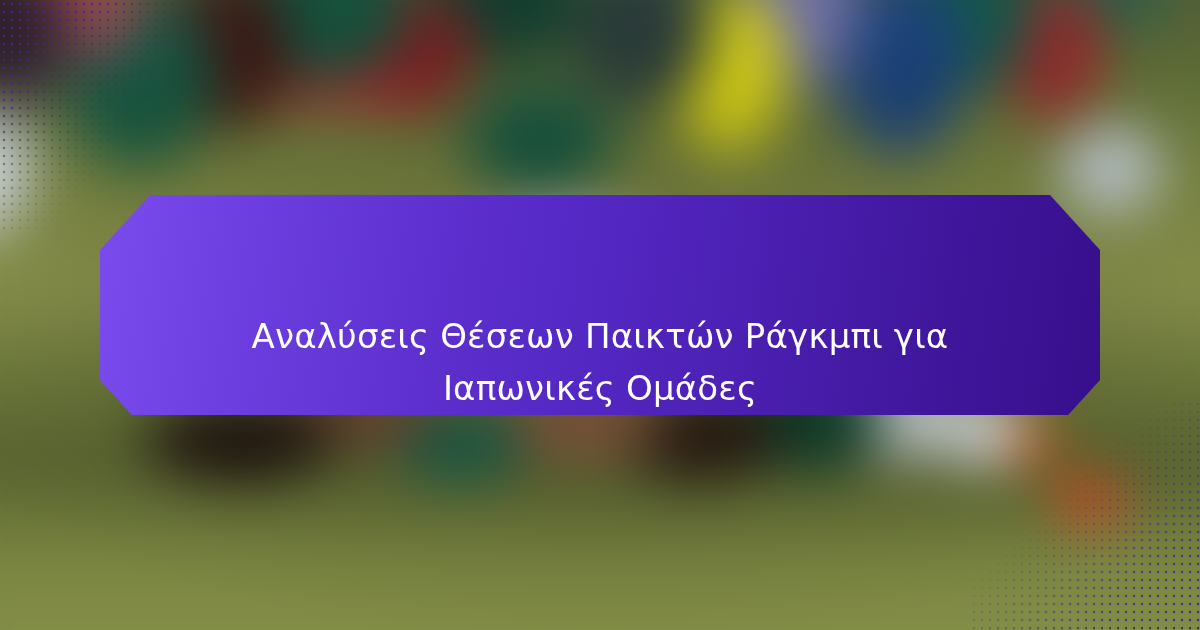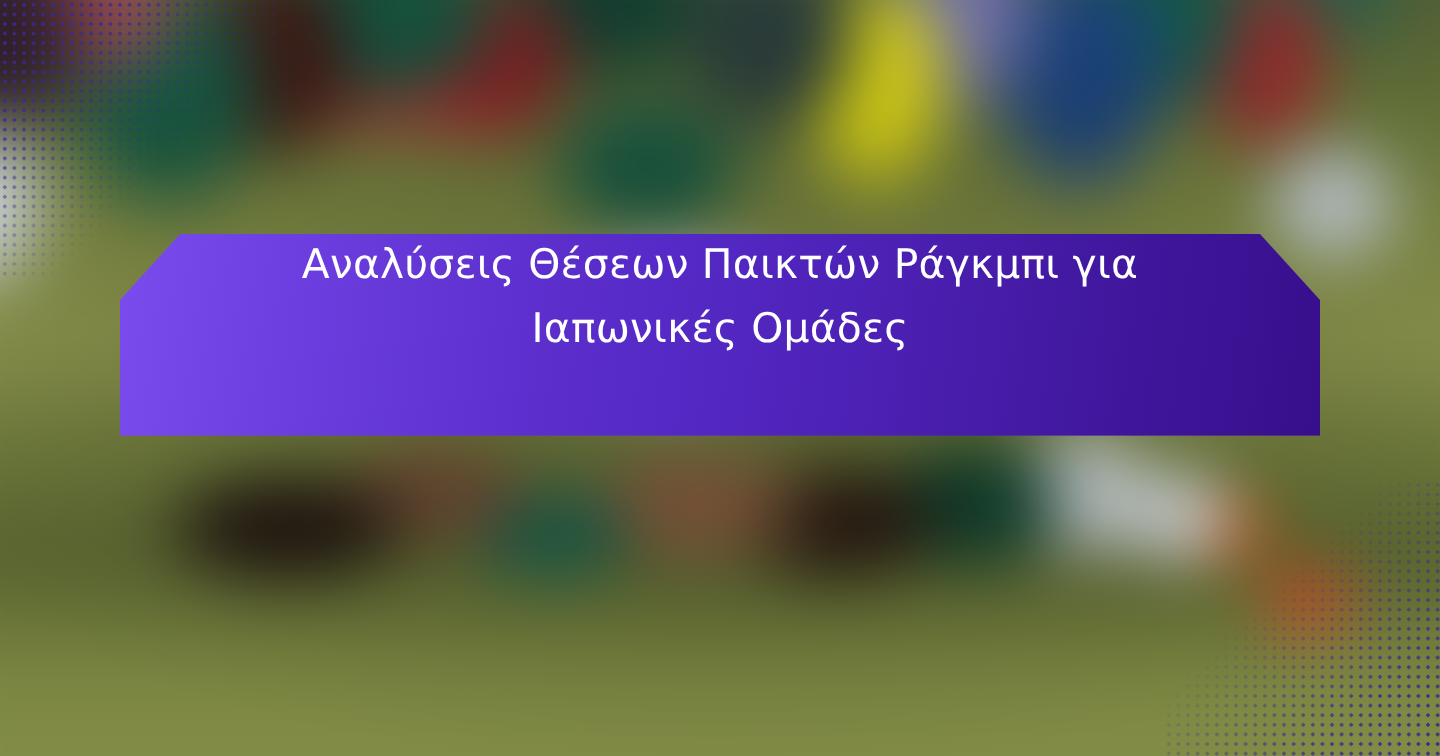--- a/index.html
+++ b/index.html
@@ -95,23 +95,23 @@
   .dots--br {
     bottom:0; right:0;
     -webkit-mask-image:linear-gradient(315deg, #000 0%, rgba(0,0,0,0.85) 22%, rgba(0,0,0,0) 62%);
             mask-image:linear-gradient(315deg, #000 0%, rgba(0,0,0,0.85) 22%, rgba(0,0,0,0) 62%);
   }
 
   
   .banner {
     position:absolute;
     left:100px; top:195px;
-    width:1000px; height:168px;
+    width:1000px; height:220px;
     display:flex;
-    align-items:flex-start;
+    align-items:flex-end;
     justify-content:center;
     padding:0 70px;
     background:linear-gradient(97deg,
         #7a4ced 0%,
         #6d3fe0 14%,
         #5e31d0 32%,
         #5327c2 50%,
         #4a1fb0 66%,
         #40179d 82%,
         #370f8c 100%);

